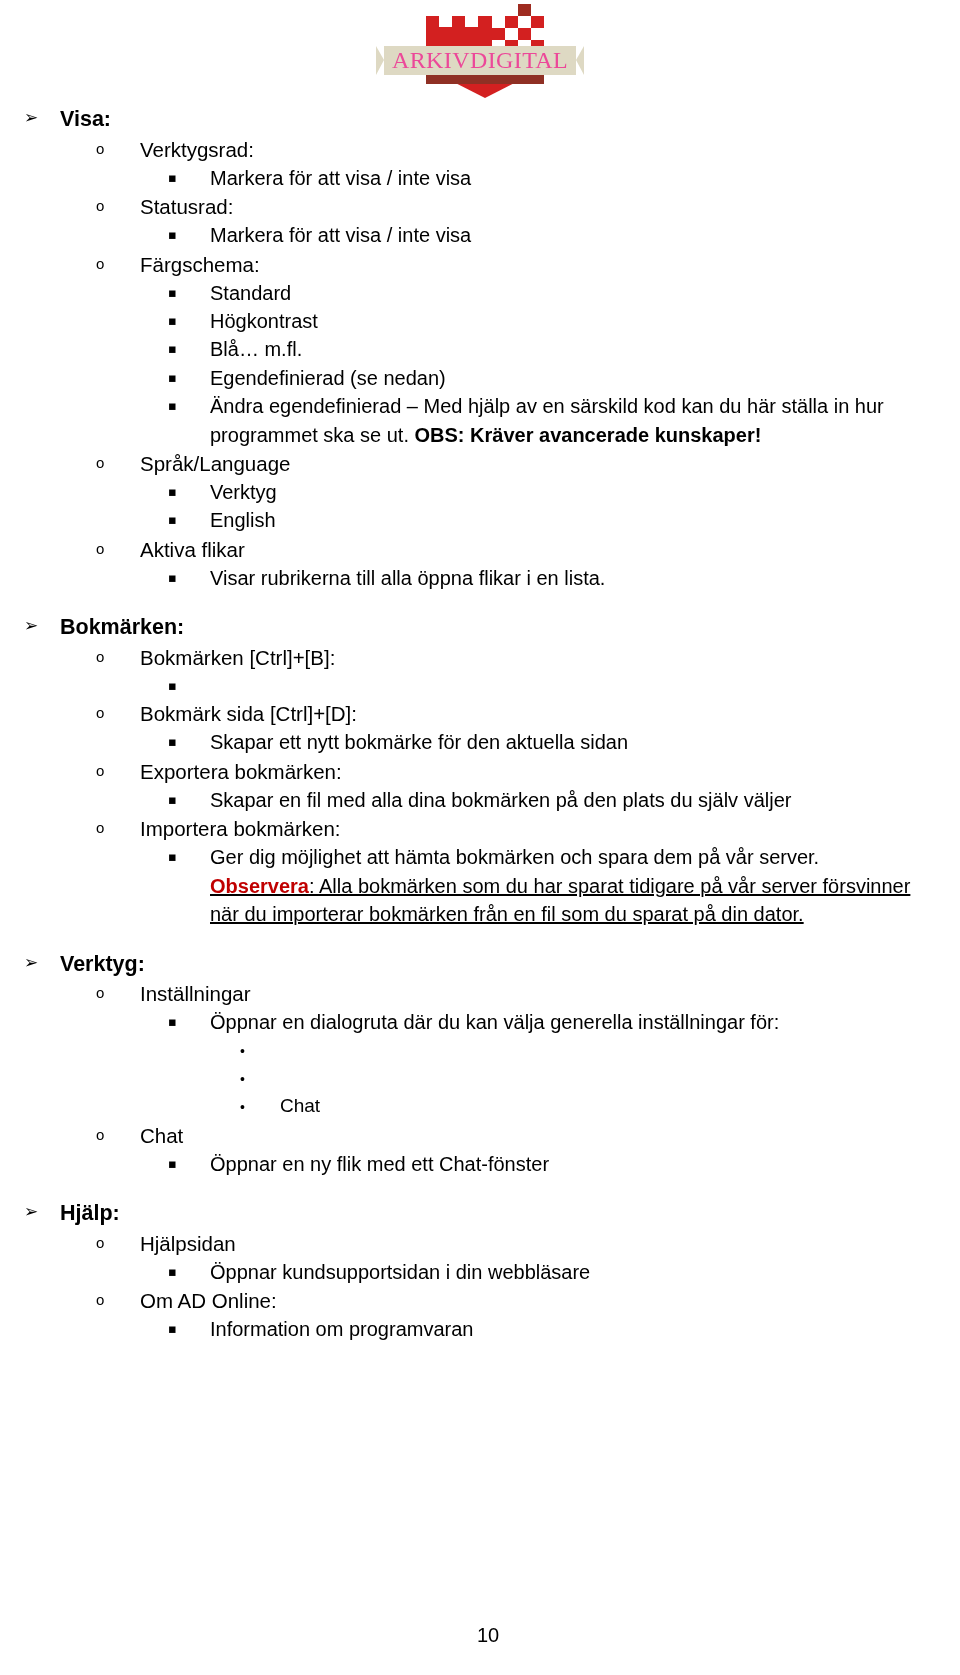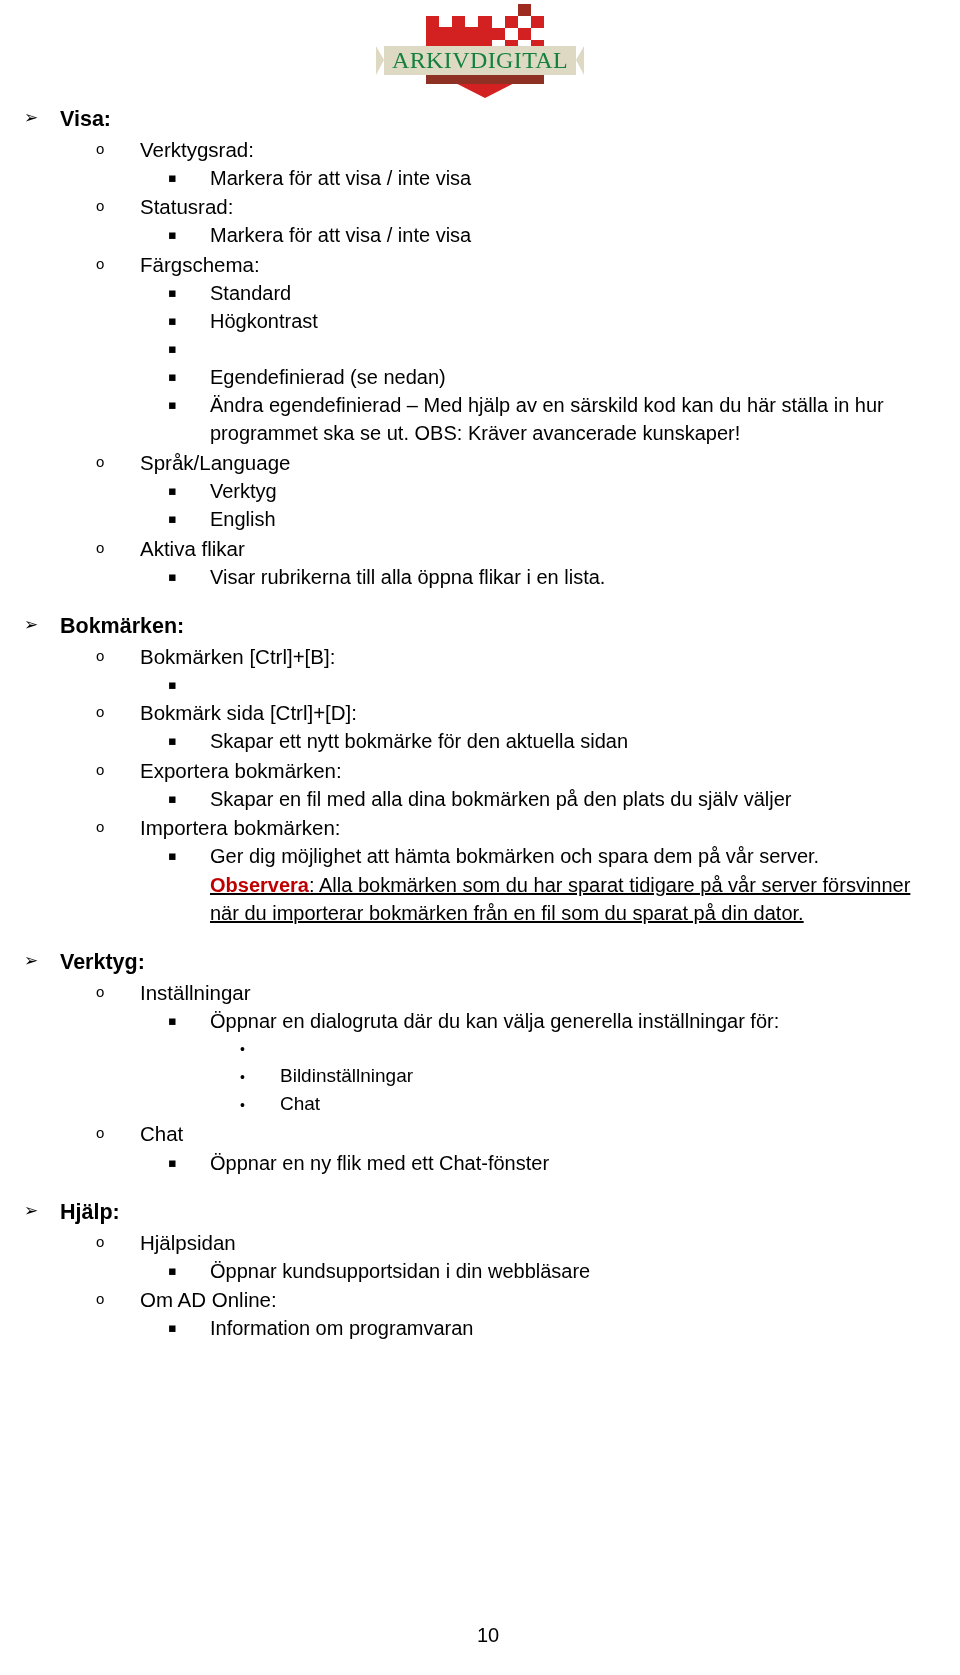--- a/index.html
+++ b/index.html
@@ -101,21 +101,21 @@
     position: absolute;
     left: 0;
     top: 38px;
     width: 208px;
     height: 29px;
     line-height: 29px;
     text-align: center;
     font-family: "Liberation Serif", serif;
     font-size: 24px;
     letter-spacing: 0.4px;
-    color: #15803d;
+    color: #ec4899;
     z-index: 4;
   }
   .logo-inner-shadow {
     position: absolute;
     left: 50px;
     top: 67px;
     width: 118px;
     height: 9px;
     background: #8f3024;
     z-index: 1;
@@ -176,21 +176,21 @@
   
   .lvl4 .marker {
     width: 40px;
     margin-left: 216px;
     font-size: 14px;
     line-height: 2.0;
   }
   .lvl4 .txt { font-size: 19px; }
   .gap-md { height: 20px; }
 
-  .bold { font-weight: normal; }
+  .bold { font-weight: bold; }
   .observera {
     color: #c00000;
     font-weight: bold;
   }
   .underline { text-decoration: underline; }
   .note-block {
     display: block;
   }
 
   
@@ -265,20 +265,21 @@
     <div class="row lvl3">
       <span class="marker">▪</span>
       <span class="txt">Standard</span>
     </div>
     <div class="row lvl3">
       <span class="marker">▪</span>
       <span class="txt">Högkontrast</span>
     </div>
     <div class="row lvl3">
       <span class="marker">▪</span>
+      <span class="txt">Blå… m.fl.</span>
     </div>
     <div class="row lvl3">
       <span class="marker">▪</span>
       <span class="txt">Egendefinierad (se nedan)</span>
     </div>
     <div class="row lvl3">
       <span class="marker">▪</span>
       <span class="txt"><span>Ändra egendefinierad – Med hjälp av en särskild kod kan du här ställa in hur programmet ska se ut. </span><span class="bold">OBS: Kräver avancerade kunskaper!</span></span>
     </div>
 
@@ -362,21 +363,20 @@
     </div>
     <div class="row lvl3">
       <span class="marker">▪</span>
       <span class="txt">Öppnar en dialogruta där du kan välja generella inställningar för:</span>
     </div>
     <div class="row lvl4">
       <span class="marker">•</span>
     </div>
     <div class="row lvl4">
       <span class="marker">•</span>
-      <span class="txt">Bildinställningar</span>
     </div>
     <div class="row lvl4">
       <span class="marker">•</span>
       <span class="txt">Chat</span>
     </div>
 
     <div class="row lvl2">
       <span class="marker">o</span>
       <span class="txt">Chat</span>
     </div>

